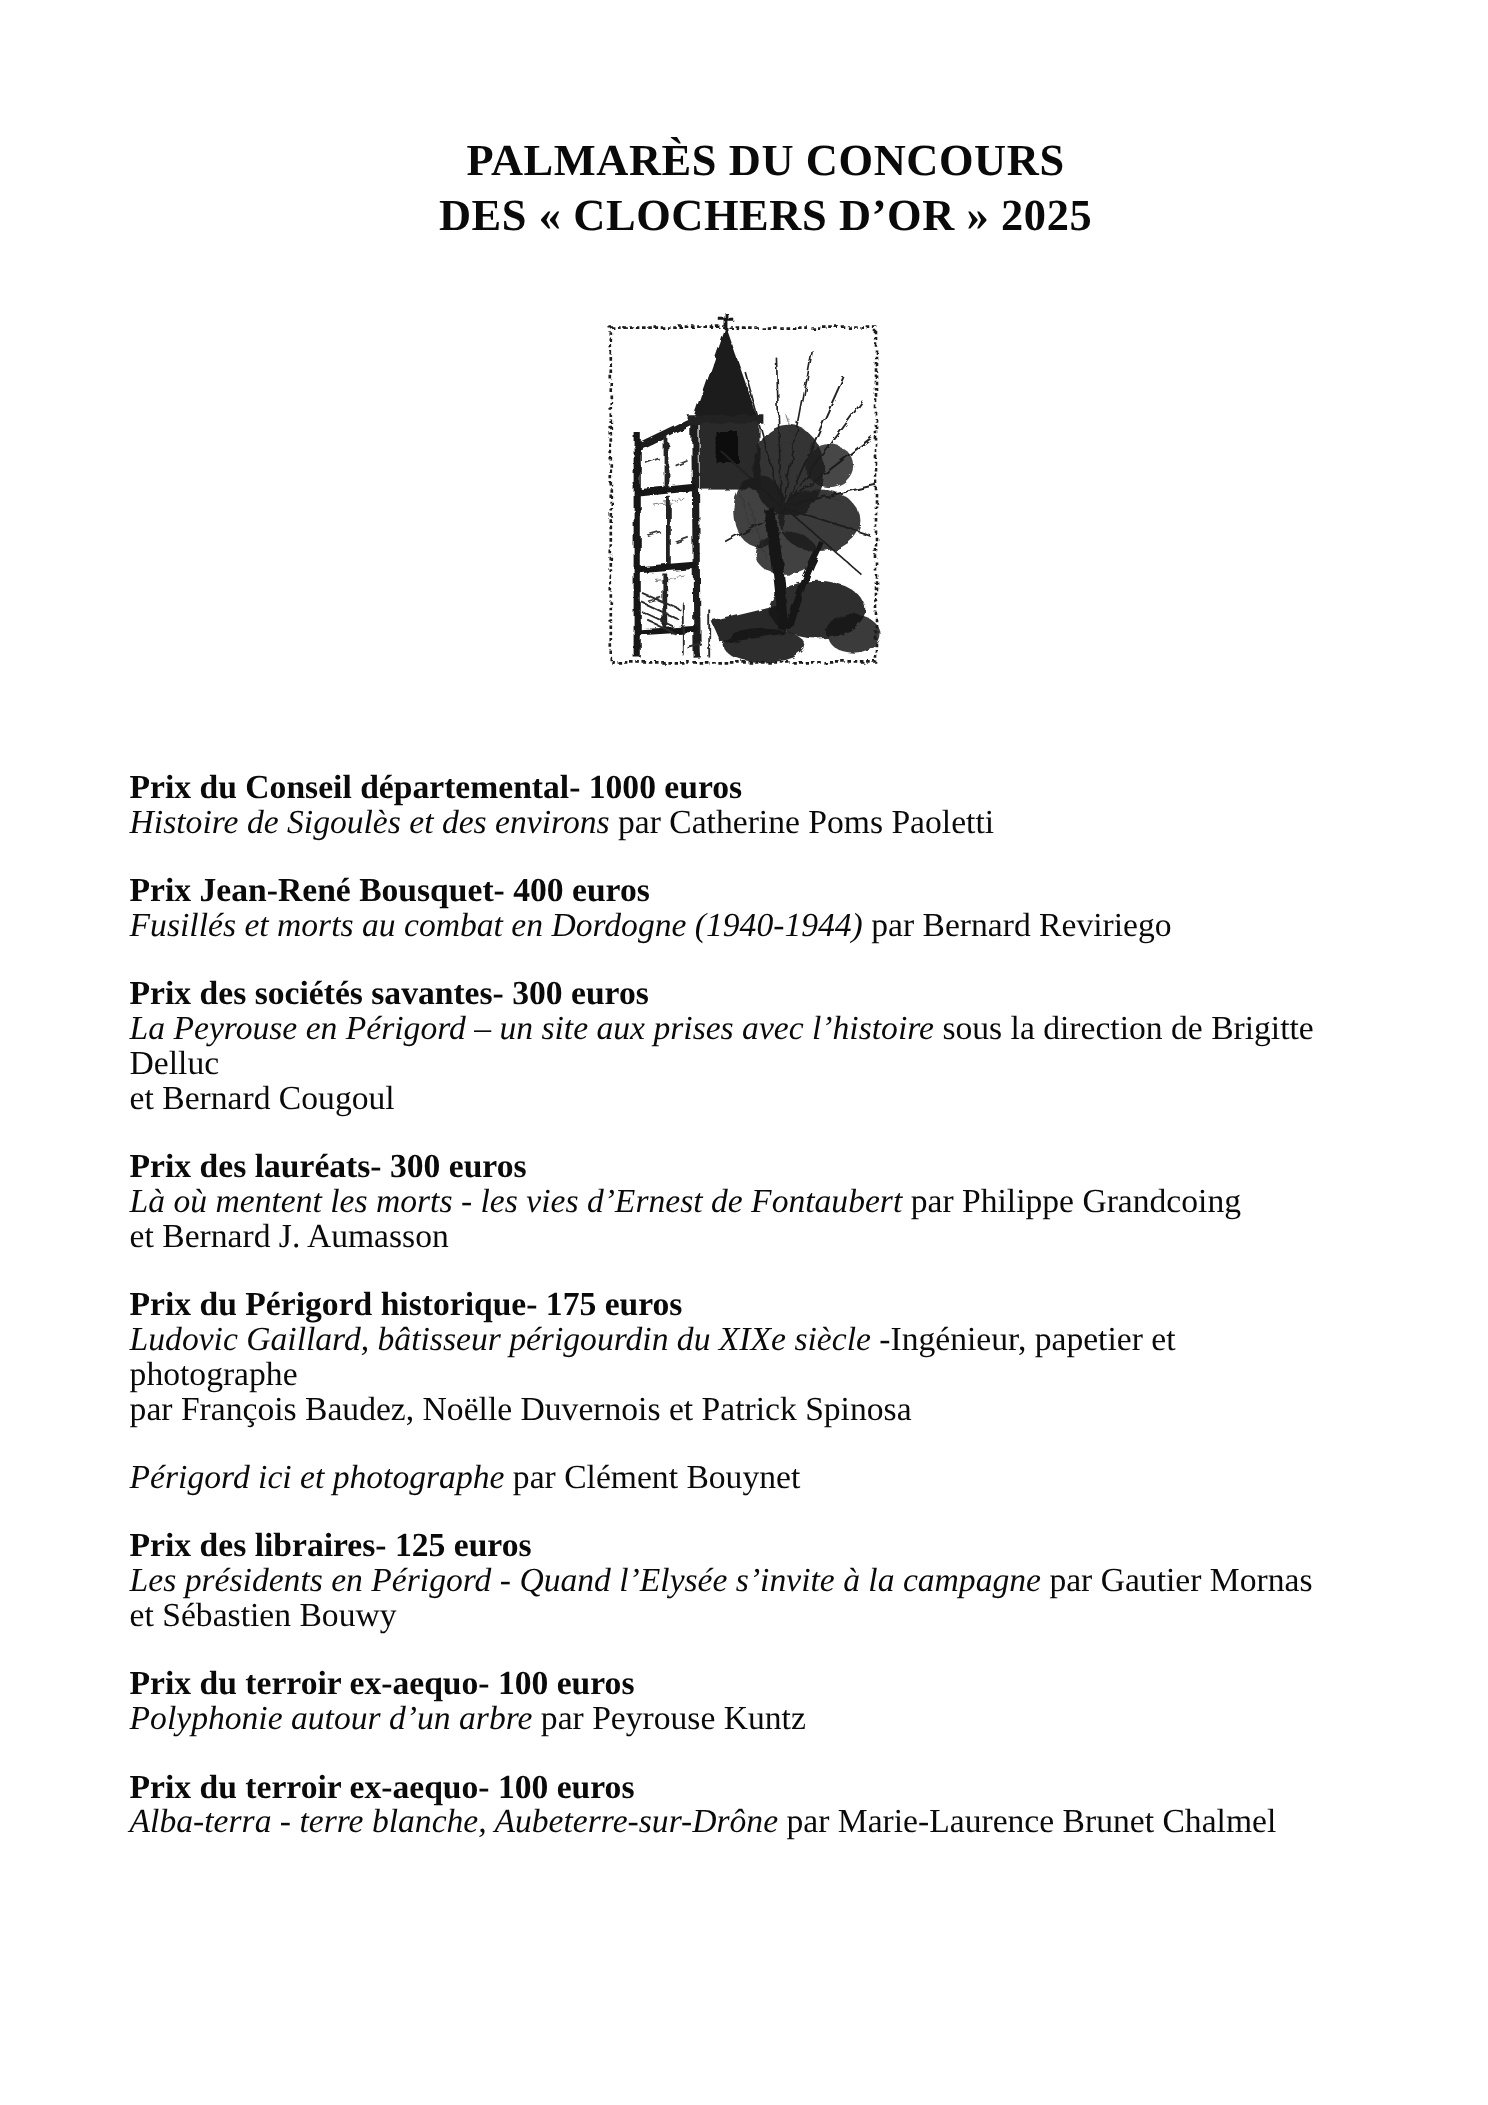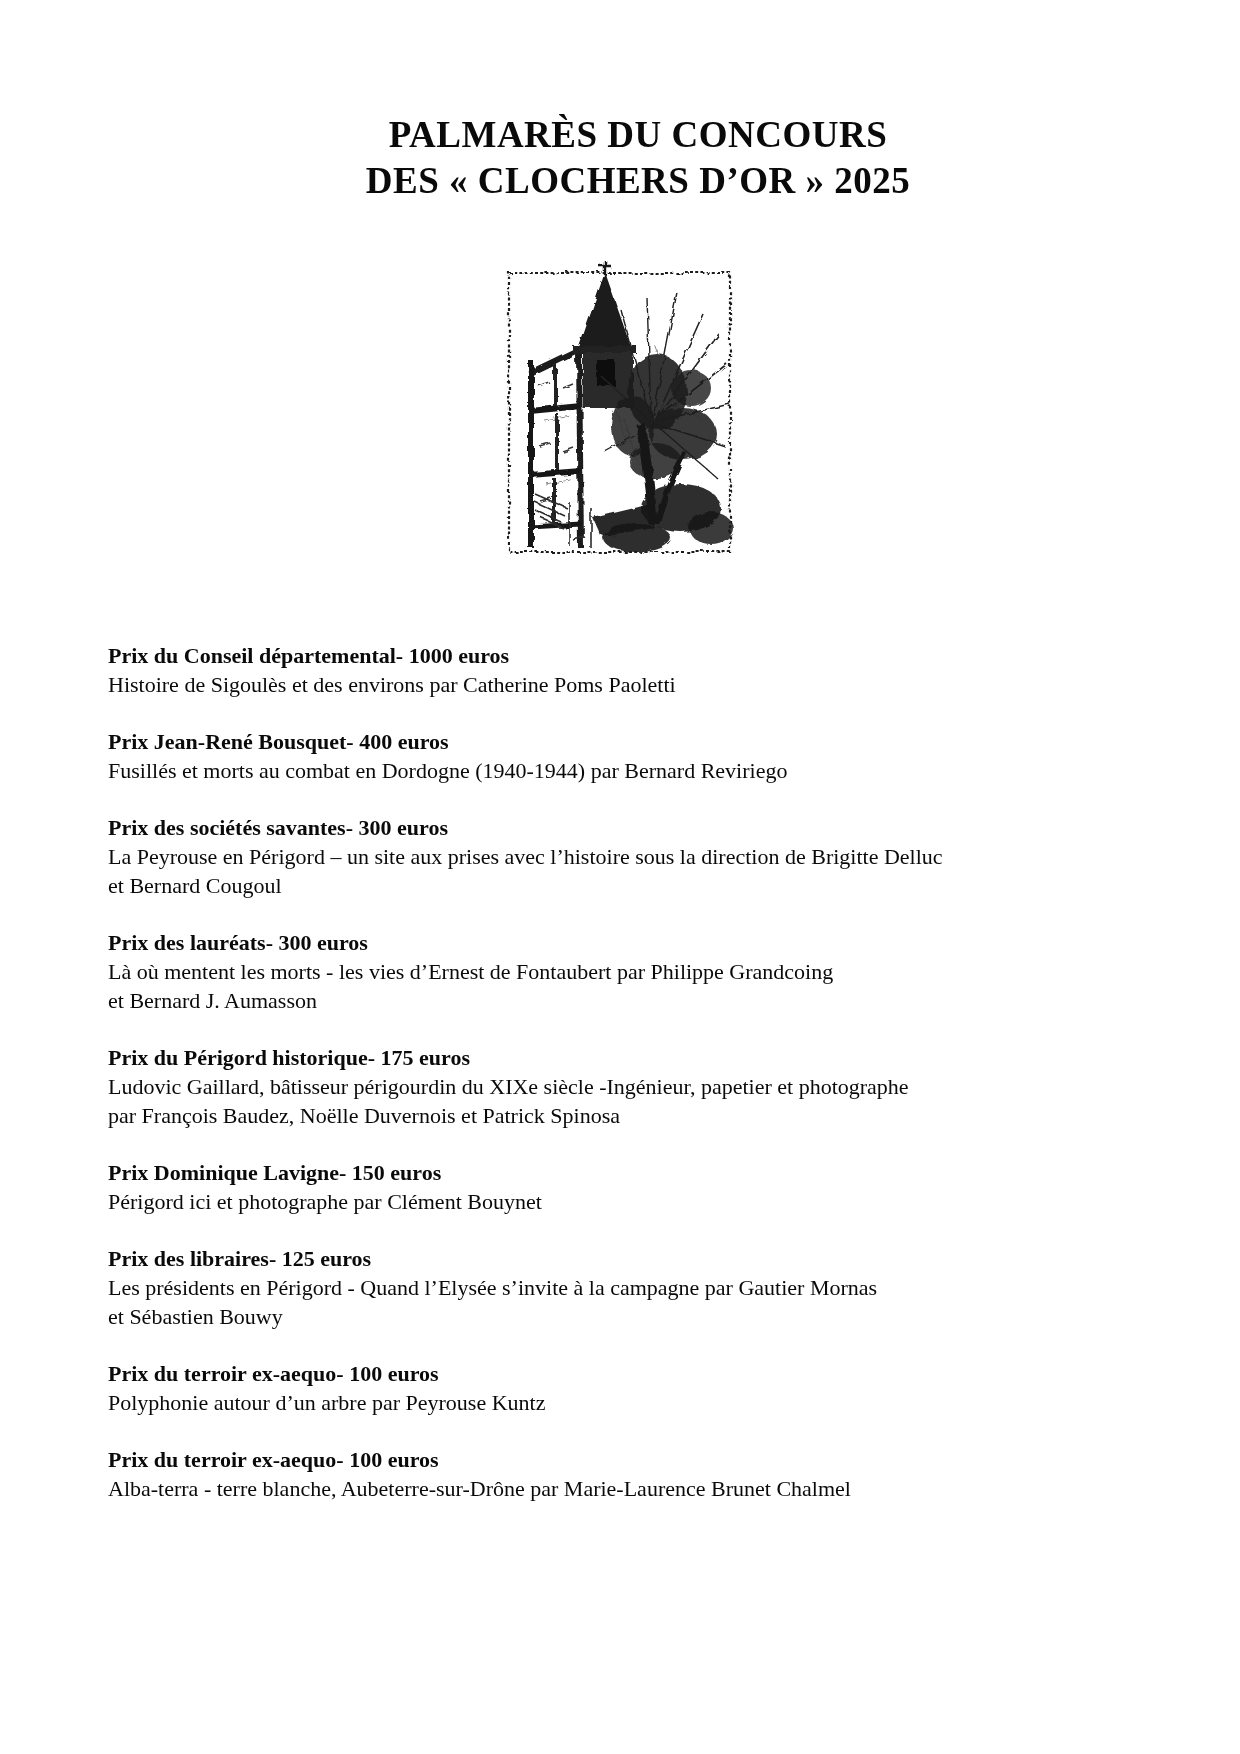--- a/index.html
+++ b/index.html
@@ -27,33 +27,33 @@
     padding-left: 36px;
   }
   .illustration-wrap {
     margin-top: 52px;
     text-align: center;
   }
   .illustration-wrap svg { display: inline-block; }
   .entries {
     margin: 79px 70px 0 108px;
     width: 1010px;
-    font-size: 22px;
+    font-size: 28px;
     line-height: 29px;
   }
   .entry { margin: 0 0 28px 0; }
   .entry-heading {
     font-weight: bold;
     margin: 0;
   }
   .entry-body {
     margin: 0;
     white-space: pre-line; 
   }
-  .entry-body .work { }
+  .entry-body .work { font-style: italic; }
 </style>
 </head>
 <body>
 
 <div class="page">
 
   <div class="doc-title">
     <div>PALMARÈS DU CONCOURS</div>
     <div>DES « CLOCHERS D’OR » 2025</div>
   </div>
@@ -164,21 +164,20 @@
 et Bernard J. Aumasson</span></p>
     </div>
 
     <div class="entry">
       <p class="entry-heading">Prix du Périgord historique- 175 euros</p>
       <p class="entry-body"><span class="work">Ludovic Gaillard, bâtisseur périgourdin du XIXe siècle</span><span> -Ingénieur, papetier et photographe
 par François Baudez, Noëlle Duvernois et Patrick Spinosa</span></p>
     </div>
 
     <div class="entry">
-      <p class="entry-heading">Prix Dominique Lavigne- 150 euros</p>
       <p class="entry-body"><span class="work">Périgord ici et photographe</span><span> par Clément Bouynet</span></p>
     </div>
 
     <div class="entry">
       <p class="entry-heading">Prix des libraires- 125 euros</p>
       <p class="entry-body"><span class="work">Les présidents en Périgord - Quand l’Elysée s’invite à la campagne</span><span> par Gautier Mornas
 et Sébastien Bouwy</span></p>
     </div>
 
     <div class="entry">

